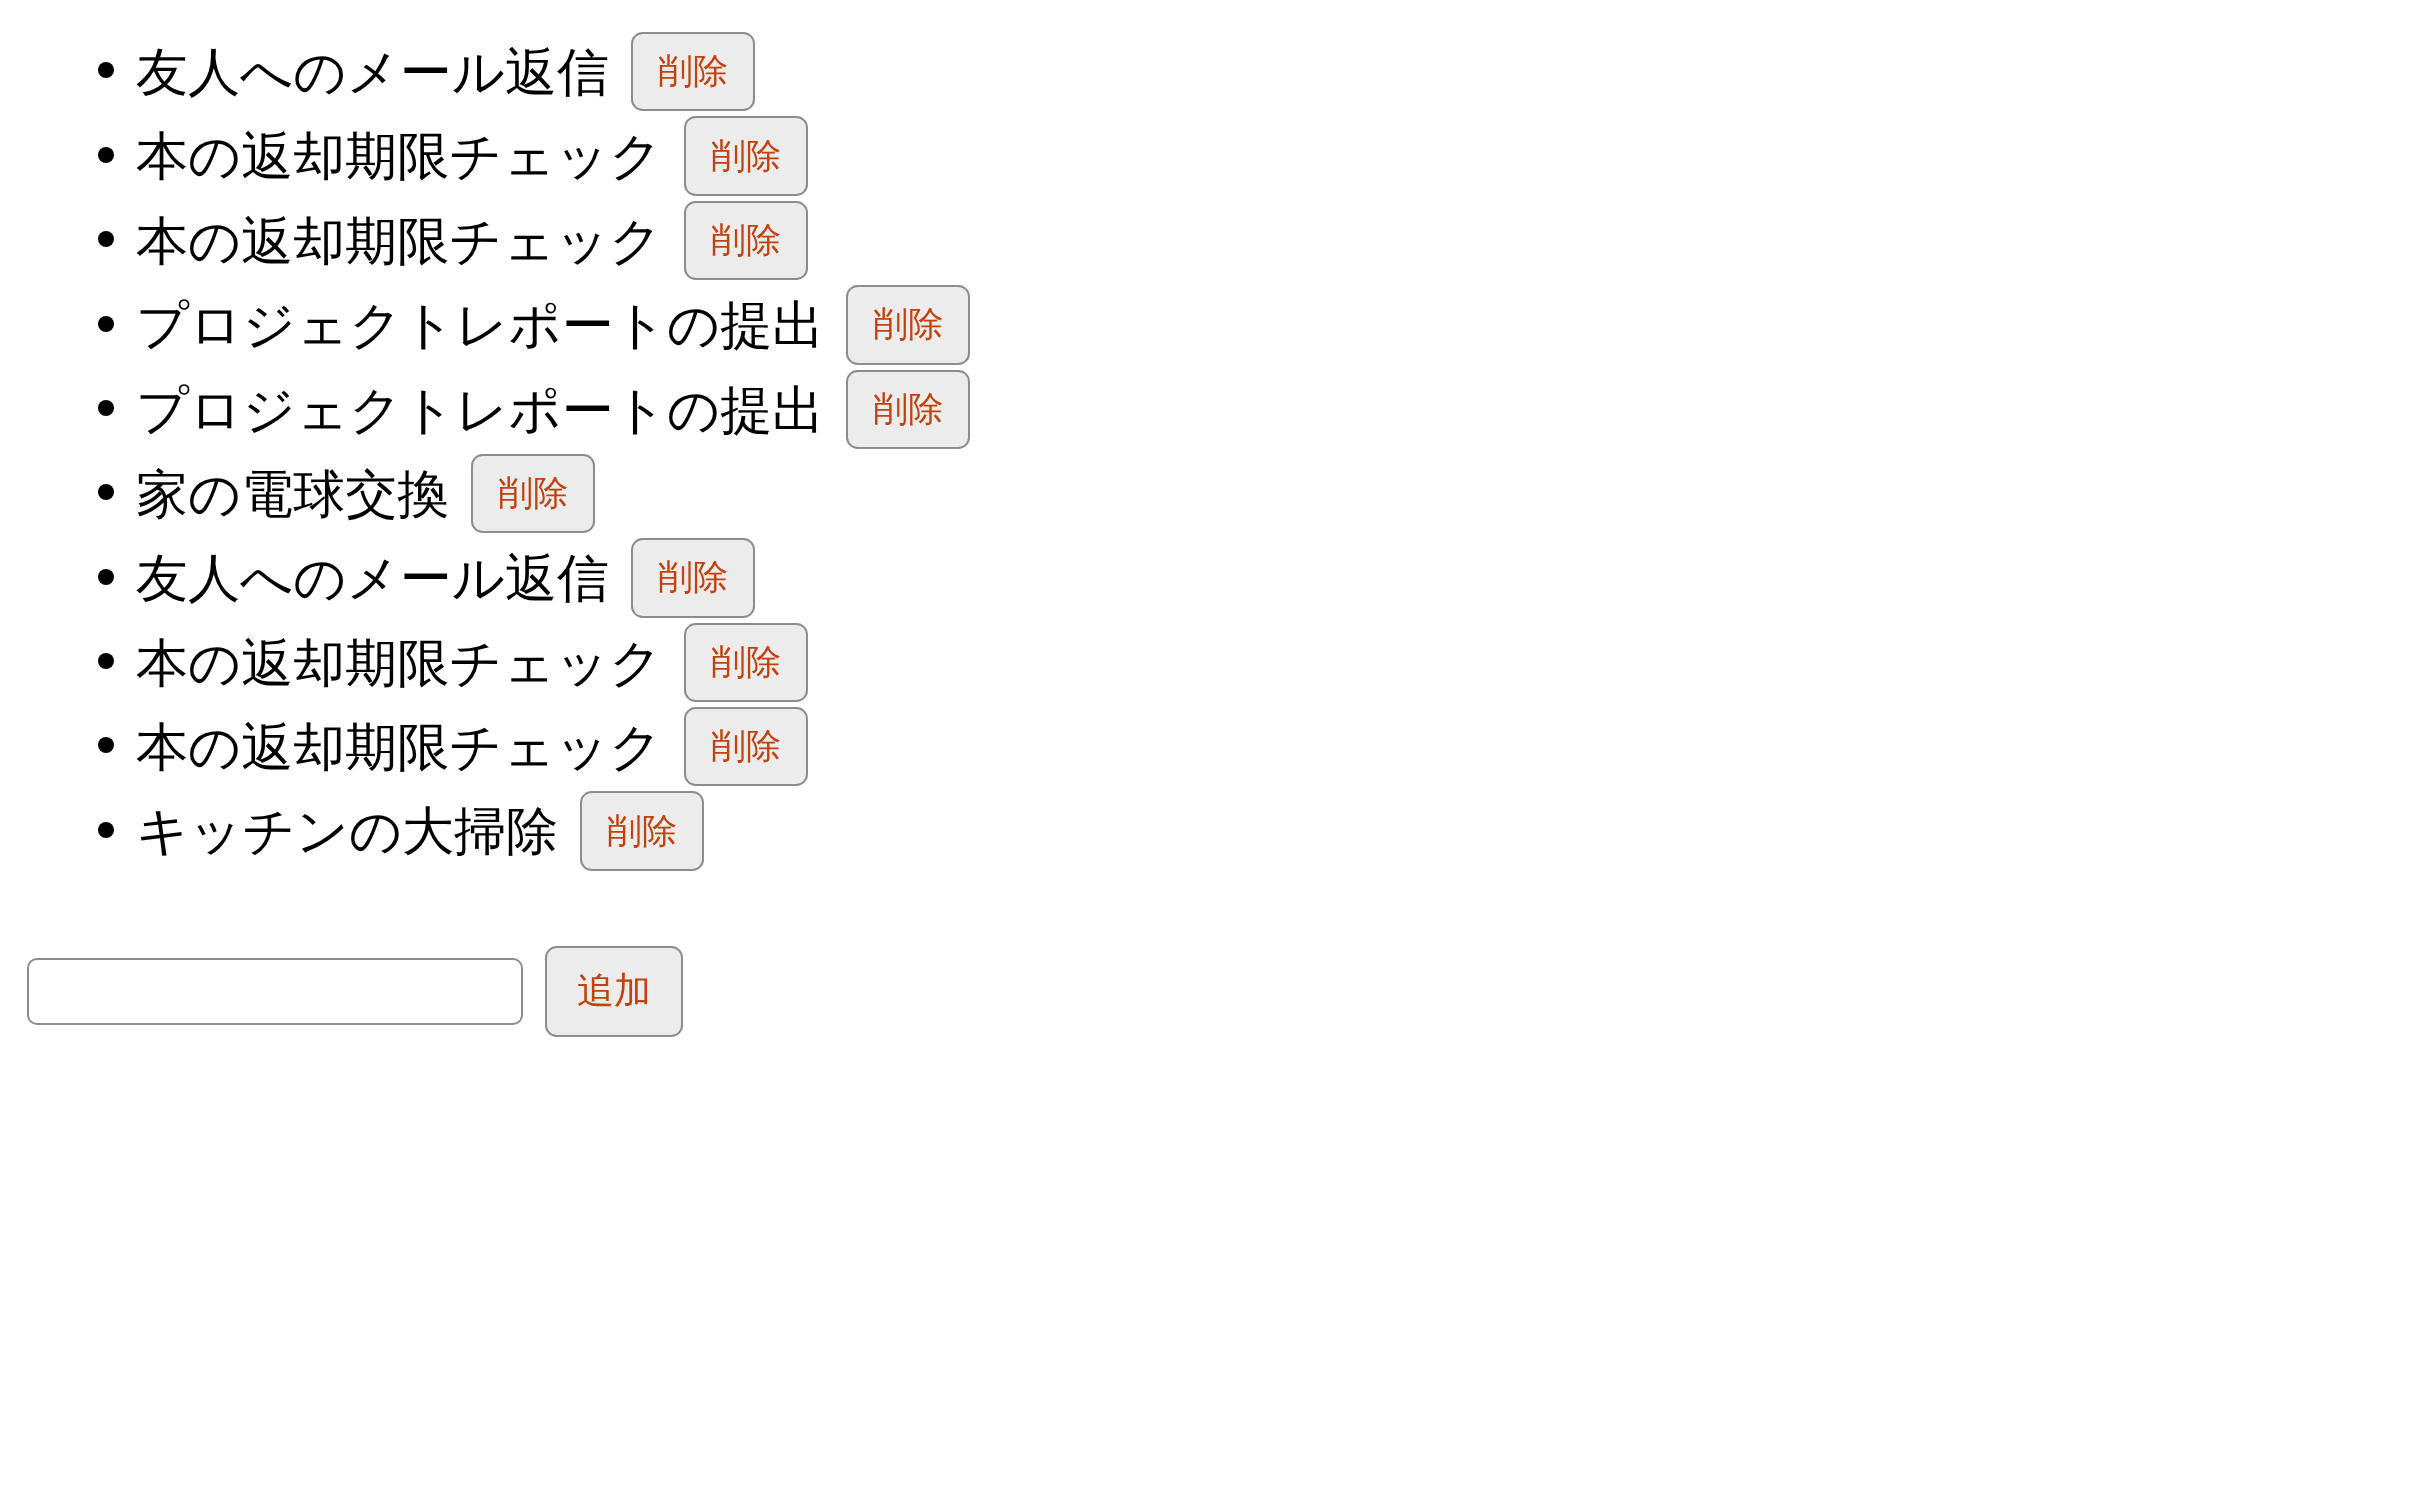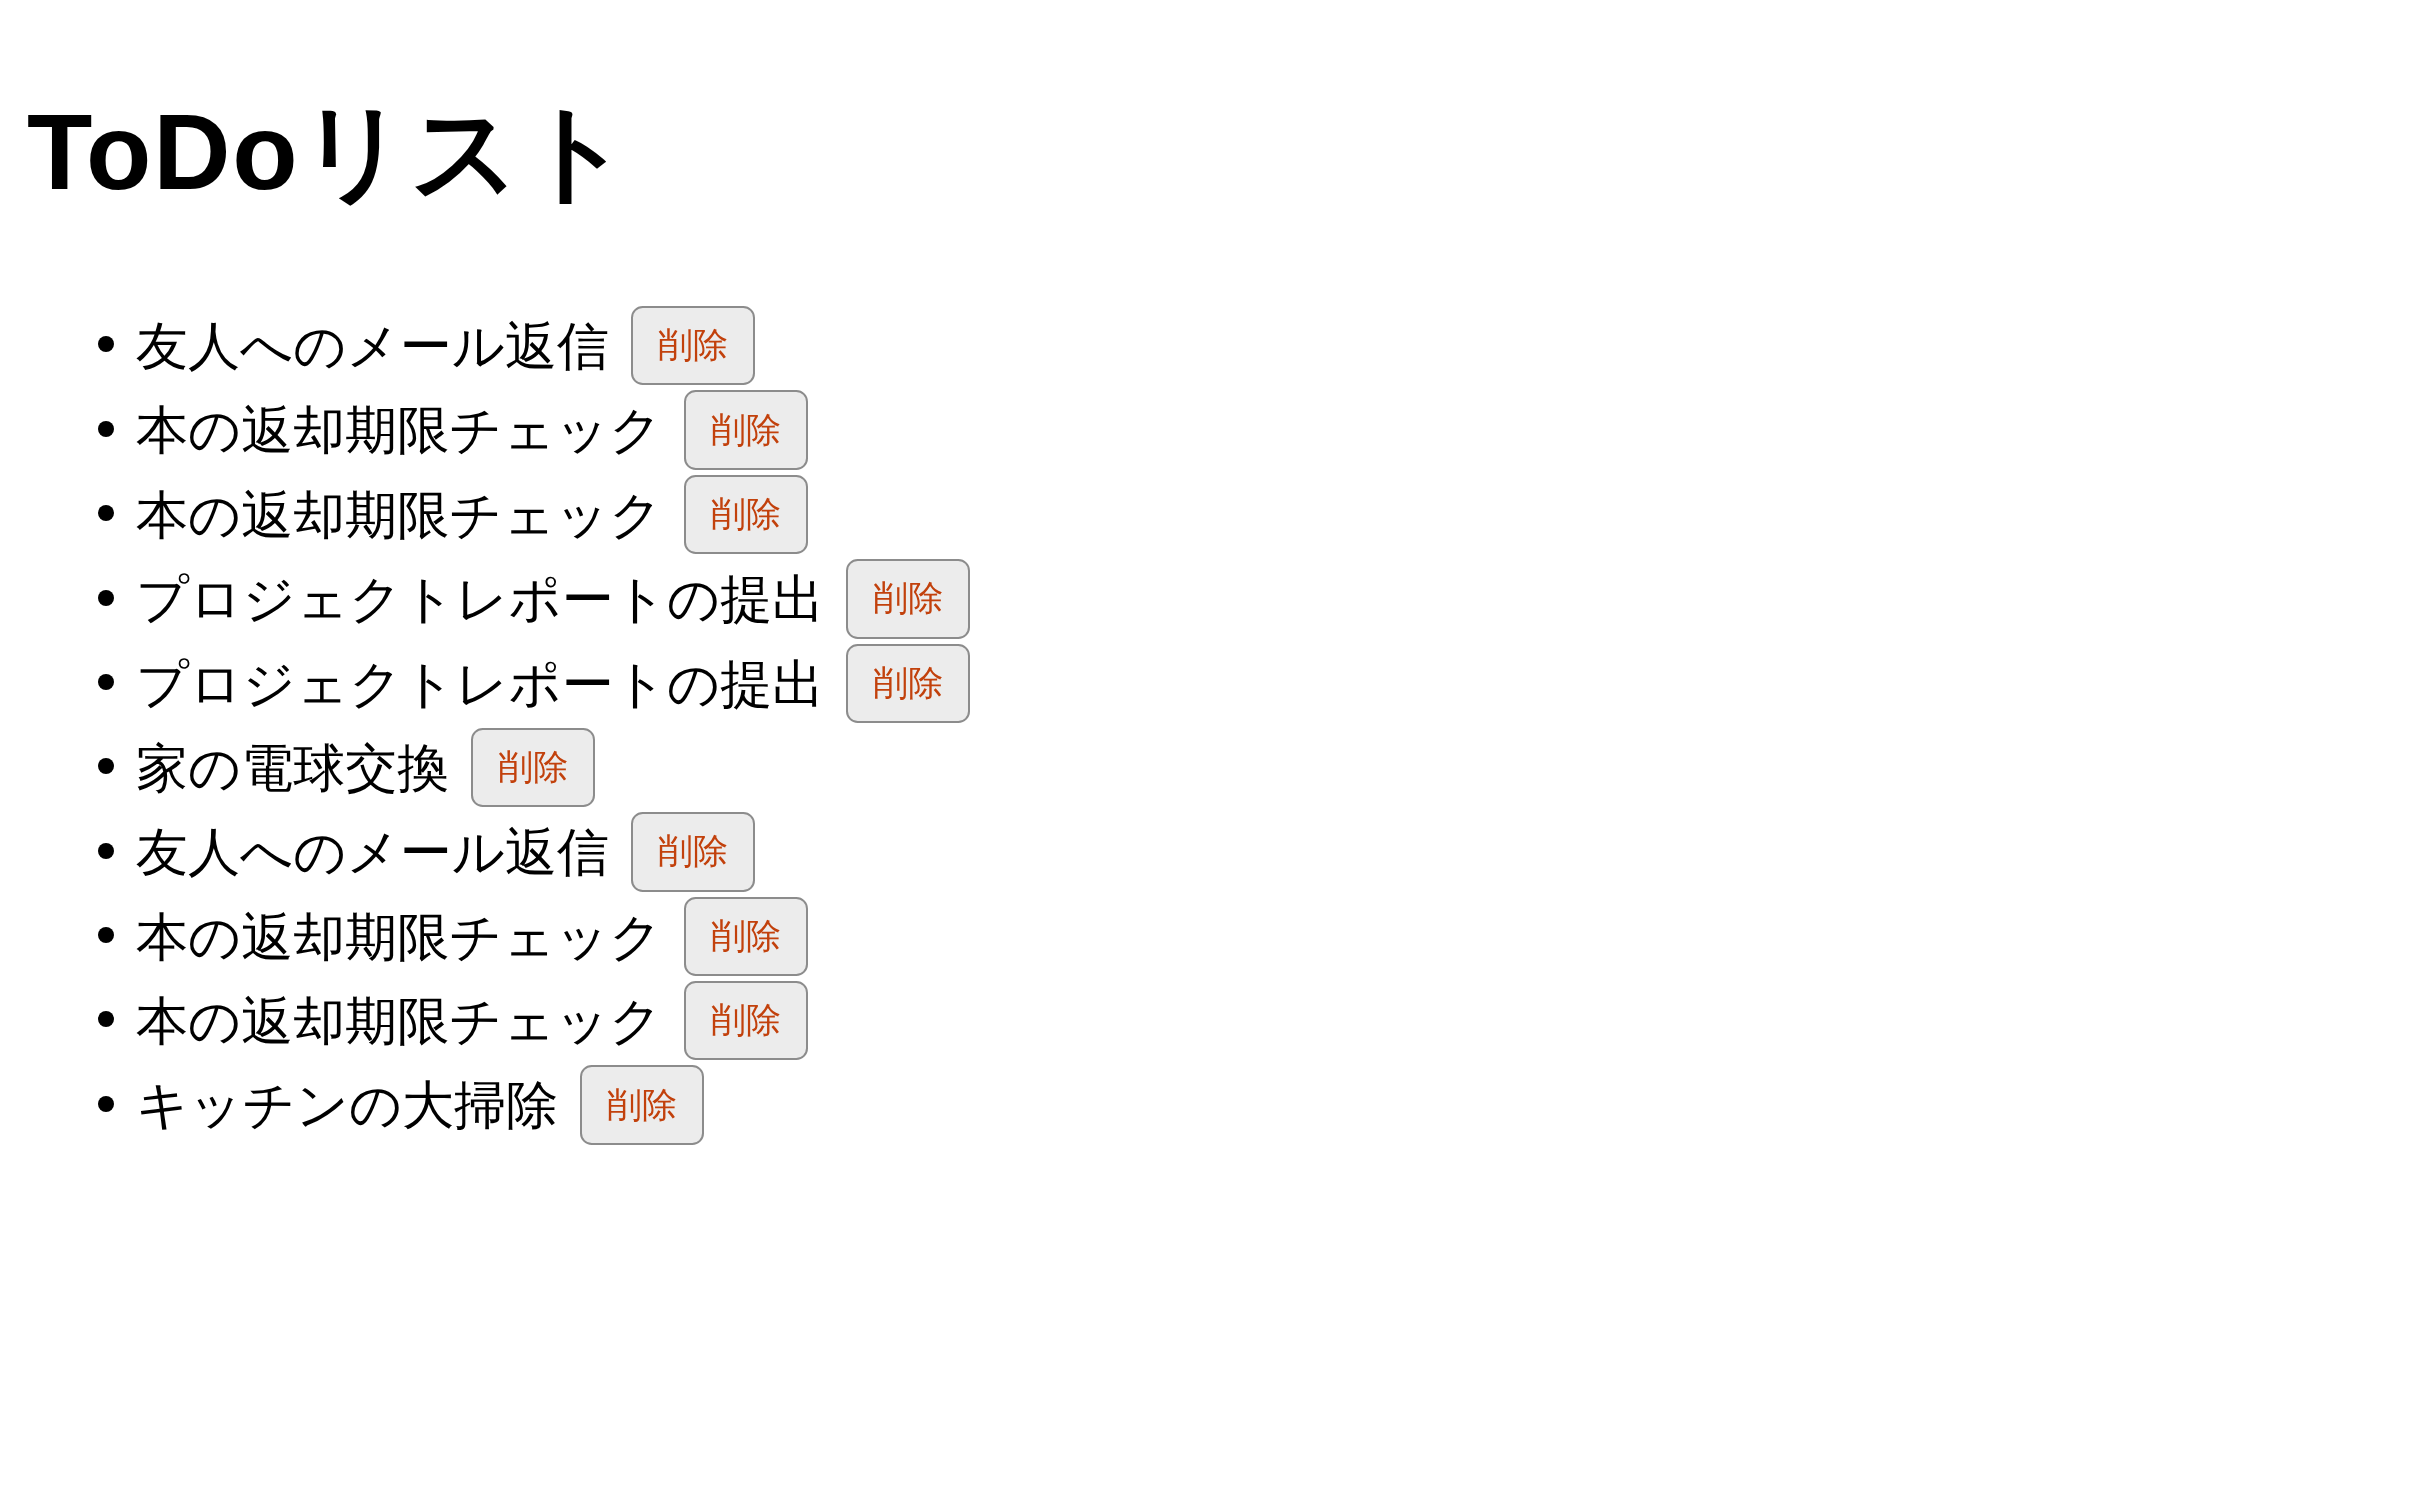--- a/index.html
+++ b/index.html
@@ -73,29 +73,32 @@
   .btn.add {
     font-size: 37px;
     padding: 18.4px 30px;
     margin-left: 22px;
   }
 </style>
 </head>
 <body>
 
 <div class="page">
-  <h1 class="title">ToDoリスト</h1>
 
   <ul class="todo-list" id="todo-list">
       <li><span class="item-label">友人へのメール返信</span><button class="btn delete">削除</button></li>
       <li><span class="item-label">本の返却期限チェック</span><button class="btn delete">削除</button></li>
       <li><span class="item-label">本の返却期限チェック</span><button class="btn delete">削除</button></li>
       <li><span class="item-label">プロジェクトレポートの提出</span><button class="btn delete">削除</button></li>
       <li><span class="item-label">プロジェクトレポートの提出</span><button class="btn delete">削除</button></li>
       <li><span class="item-label">家の電球交換</span><button class="btn delete">削除</button></li>
       <li><span class="item-label">友人へのメール返信</span><button class="btn delete">削除</button></li>
       <li><span class="item-label">本の返却期限チェック</span><button class="btn delete">削除</button></li>
       <li><span class="item-label">本の返却期限チェック</span><button class="btn delete">削除</button></li>
       <li><span class="item-label">キッチンの大掃除</span><button class="btn delete">削除</button></li>
     </ul>
 
+  <div class="add-row">
+    <input type="text" placeholder="" style="">
+    <button class="btn add">追加</button>
+  </div>
 </div>
 
 
 </body></html>

